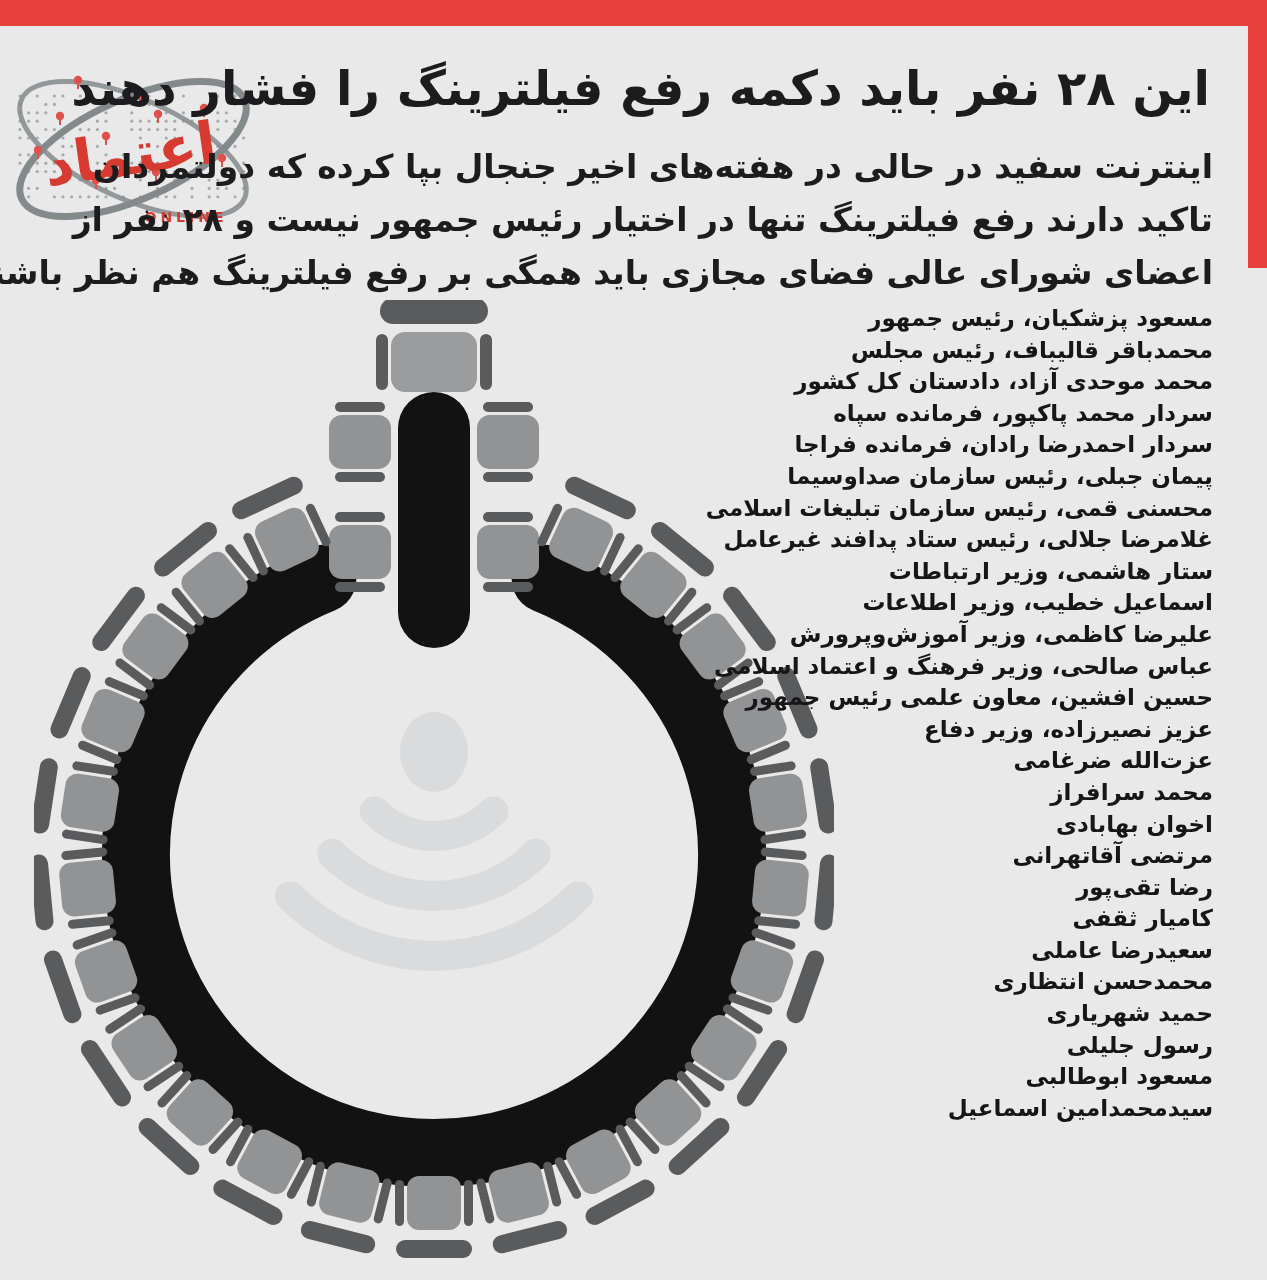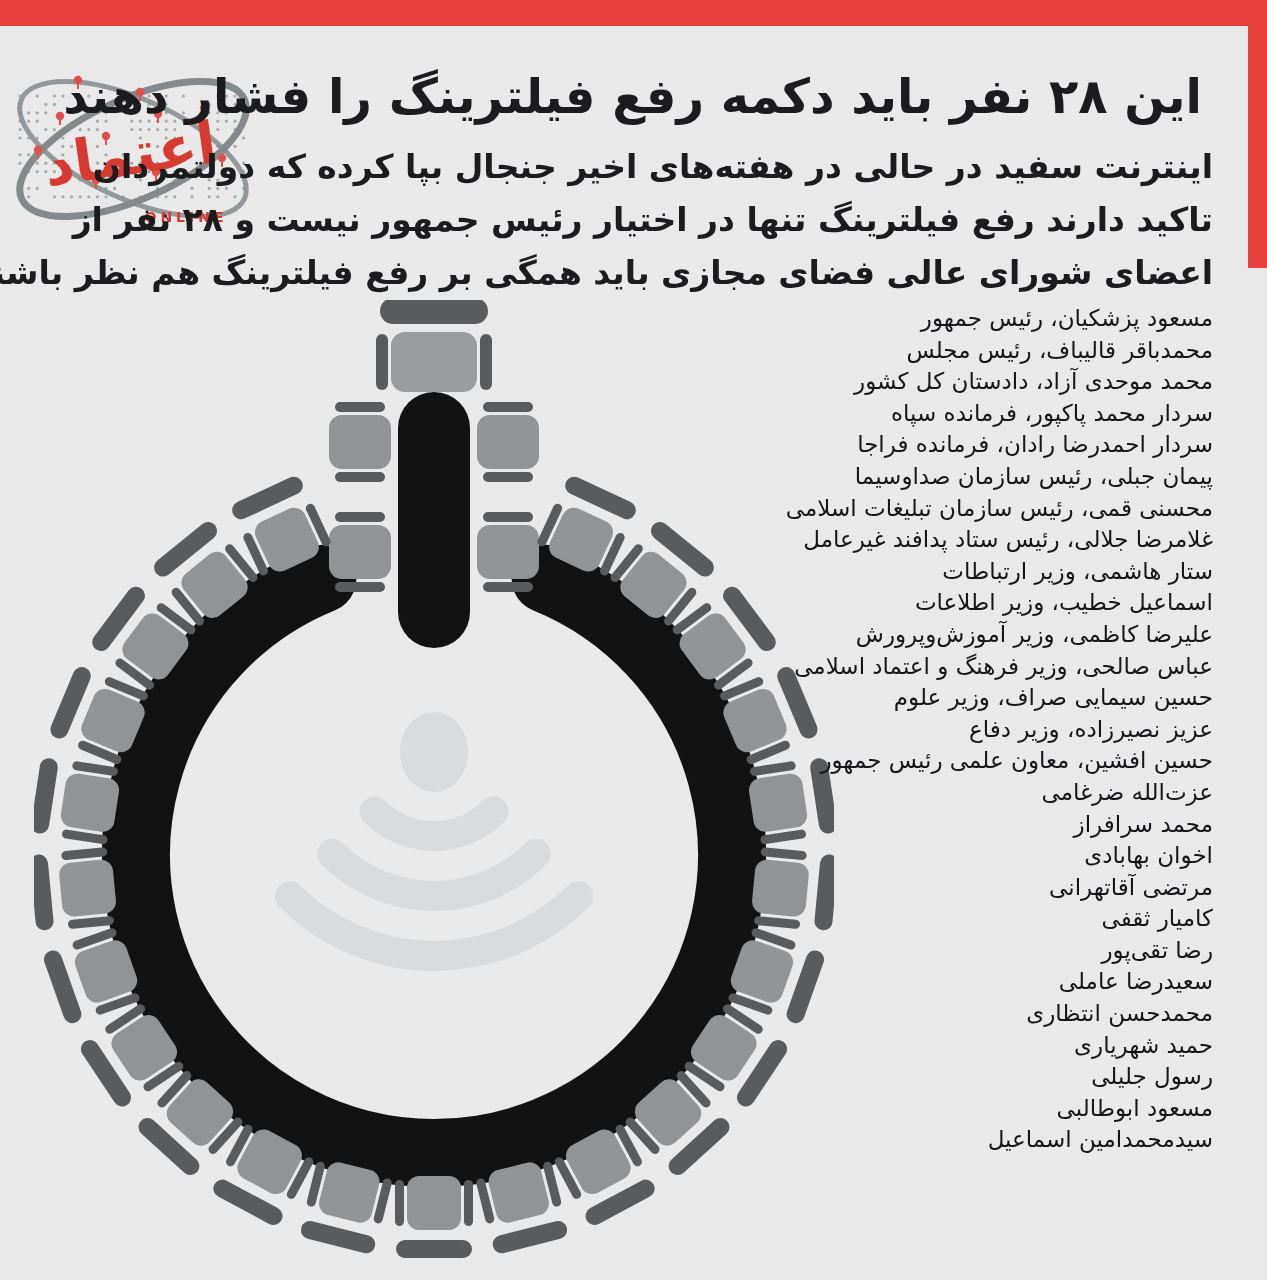--- a/index.html
+++ b/index.html
@@ -21,21 +21,21 @@
     white-space:nowrap;letter-spacing:-1px;
   }
   .subhead{
     position:absolute;top:140px;right:54px;
     font-size:33px;font-weight:bold;color:#1c1c1e;
     line-height:53px;text-align:right;
   }
   .subhead div{white-space:nowrap;}
   .members{
     position:absolute;top:303px;right:54px;
-    font-size:23px;font-weight:normal;color:#161618;
+    font-size:23px;font-weight:bold;color:#161618;
     line-height:31.6px;text-align:right;z-index:5;margin-left:12px;
   }
   .members div{white-space:nowrap;}
   .logo-wrap{position:absolute;top:52px;left:8px;width:250px;height:192px;}
   .graphic-wrap{position:absolute;top:300px;left:34px;width:800px;height:960px;z-index:1;}
   svg text{font-family:"DejaVu Sans",sans-serif;}
 </style>
 </head>
 <body>
 
@@ -254,49 +254,48 @@
         <g>
           <rect x="147" y="120" width="2" height="9" fill="#e0514b"></rect>
           <circle cx="148" cy="120" r="4.2" fill="#e0514b"></circle>
         </g>
       </g>
     <text id="logo-word" x="125" y="122" font-size="58" font-weight="bold" text-anchor="middle" transform="rotate(-8 125 122)" fill="#d63a30">اعتماد</text>
     <text id="logo-online" x="178" y="170" font-size="14" font-weight="bold" text-anchor="middle" letter-spacing="4" fill="#d63a30">ONLINE</text>
   </svg>
 </div>
 
-<h1 class="headline" style="margin:8px;">این ۲۸ نفر باید دکمه رفع فیلترینگ را فشار دهند</h1>
+<h1 class="headline" style="margin:0;">این ۲۸ نفر باید دکمه رفع فیلترینگ را فشار دهند</h1>
 <div class="subhead">
   <div>اینترنت سفید در حالی در هفته‌های اخیر جنجال بپا کرده که دولتمردان</div>
   <div>تاکید دارند رفع فیلترینگ تنها در اختیار رئیس جمهور نیست و ۲۸ نفر از</div>
   <div>اعضای شورای عالی فضای مجازی باید همگی بر رفع فیلترینگ هم نظر باشند</div>
 </div>
 
 <div class="members" id="members-list">
     <div>مسعود پزشکیان، رئیس جمهور</div>
     <div>محمدباقر قالیباف، رئیس مجلس</div>
     <div>محمد موحدی آزاد، دادستان کل کشور</div>
     <div>سردار محمد پاکپور، فرمانده سپاه</div>
     <div>سردار احمدرضا رادان، فرمانده فراجا</div>
     <div>پیمان جبلی، رئیس سازمان صداوسیما</div>
     <div>محسنی قمی، رئیس سازمان تبلیغات اسلامی</div>
     <div>غلامرضا جلالی، رئیس ستاد پدافند غیرعامل</div>
     <div>ستار هاشمی، وزیر ارتباطات</div>
     <div>اسماعیل خطیب، وزیر اطلاعات</div>
     <div>علیرضا کاظمی، وزیر آموزش‌وپرورش</div>
     <div>عباس صالحی، وزیر فرهنگ و اعتماد اسلامی</div>
-    <div>حسین سیمایی صراف، وزیر علوم</div>
+    <div>حسین افشین، معاون علمی رئیس جمهور</div>
     <div>عزیز نصیرزاده، وزیر دفاع</div>
-    <div>حسین افشین، معاون علمی رئیس جمهور</div>
     <div>عزت‌الله ضرغامی</div>
     <div>محمد سرافراز</div>
     <div>اخوان بهابادی</div>
     <div>مرتضی آقاتهرانی</div>
+    <div>رضا تقی‌پور</div>
     <div>کامیار ثقفی</div>
-    <div>رضا تقی‌پور</div>
     <div>سعیدرضا عاملی</div>
     <div>محمدحسن انتظاری</div>
     <div>حمید شهریاری</div>
     <div>رسول جلیلی</div>
     <div>مسعود ابوطالبی</div>
     <div>سیدمحمدامین اسماعیل</div>
   </div>
 
 <div class="graphic-wrap">
   <svg id="graphic-svg" width="800" height="960" viewBox="0 0 800 960">

